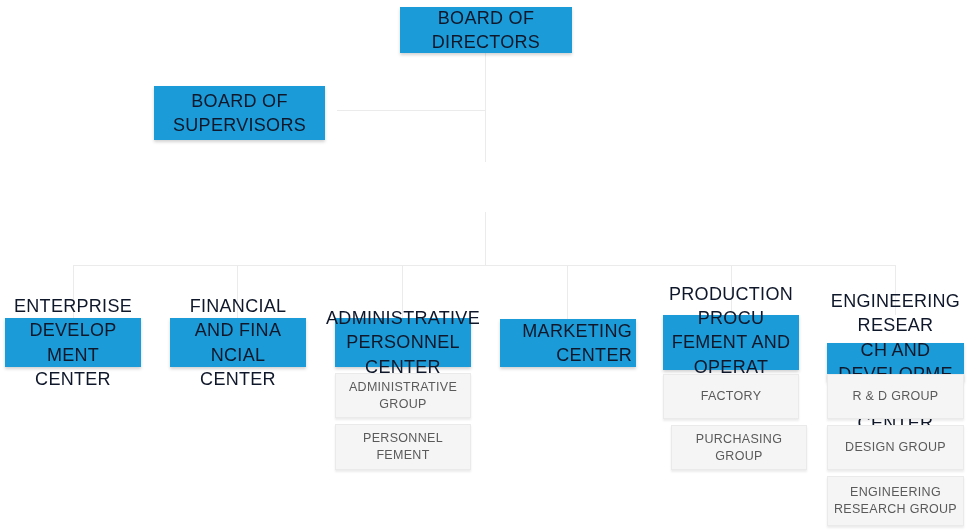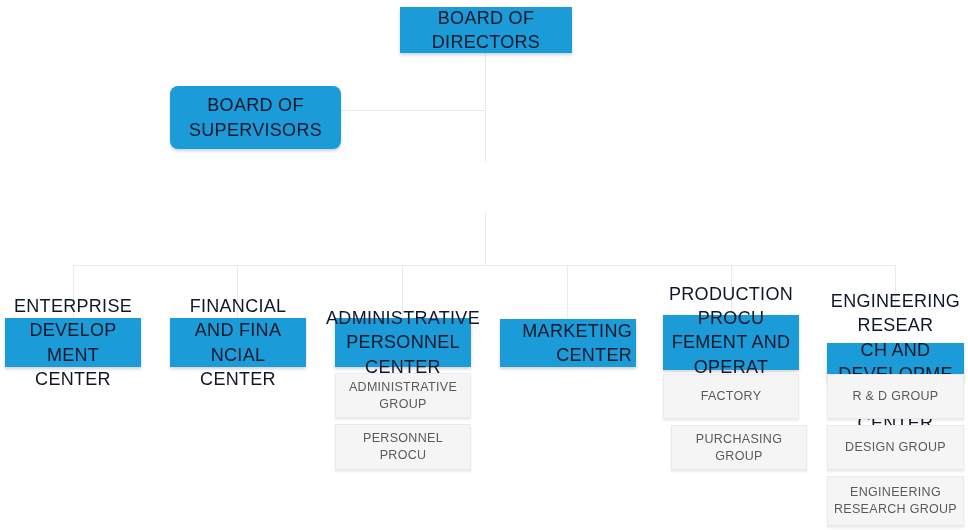--- a/index.html
+++ b/index.html
@@ -43,21 +43,21 @@
     letter-spacing: 0.3px;
     box-shadow: 0 2px 2px rgba(0,0,0,0.08);
     padding: 2px 4px;
   }
   .line {
     position: absolute;
     background: #ebebeb;
   }
   
   .pos-directors   { left: 400px; top: 7px;   width: 172px; height: 46px; }
-  .pos-supervisors { left: 170px; top: 86px;  width: 171px; height: 63px; border-radius: 8px; }
+  .pos-supervisors { left: 154px; top: 86px;  width: 171px; height: 54px; }
   .pos-gm          { left: 400px; top: 162px; width: 170px; height: 50px; }
   .pos-d0 { left: 5px;   top: 318px; width: 136px; height: 49px; }
   .pos-d1 { left: 170px; top: 318px; width: 136px; height: 49px; }
   .pos-d2 { left: 335px; top: 318px; width: 136px; height: 49px; }
   .pos-d3 { left: 500px; top: 319px; width: 136px; height: 48px; text-align: right; }
   .pos-d4 { left: 663px; top: 315px; width: 136px; height: 55px; }
   .pos-d5 { left: 827px; top: 315px; width: 137px; height: 38px; margin-top: 28px; }
   
   .pos-g2-0 { left: 335px; top: 373px; width: 136px; height: 45px; }
   .pos-g2-1 { left: 335px; top: 424px; width: 136px; height: 46px; }
@@ -107,21 +107,21 @@
   <div class="node node-blue pos-d3">MARKETING CENTER</div>
   <div class="node node-blue pos-d4">PRODUCTION PROCU
 FEMENT AND OPERAT
 ION CENTER</div>
   <div class="node node-blue pos-d5">ENGINEERING RESEAR
 CH AND DEVELOPME
 NT DESIGN CENTER</div>
 
   <div class="node node-gray pos-g2-0">ADMINISTRATIVE
 GROUP</div>
-  <div class="node node-gray pos-g2-1">PERSONNEL PROCU</div>
+  <div class="node node-gray pos-g2-1">PERSONNEL FEMENT</div>
 
   <div class="node node-gray pos-g4-0">FACTORY</div>
   <div class="node node-gray pos-g4-1">PURCHASING GROUP</div>
 
   <div class="node node-gray pos-g5-0">R &amp; D GROUP</div>
   <div class="node node-gray pos-g5-1">DESIGN GROUP</div>
   <div class="node node-gray pos-g5-2">ENGINEERING
 RESEARCH GROUP</div>
 
 </div>

